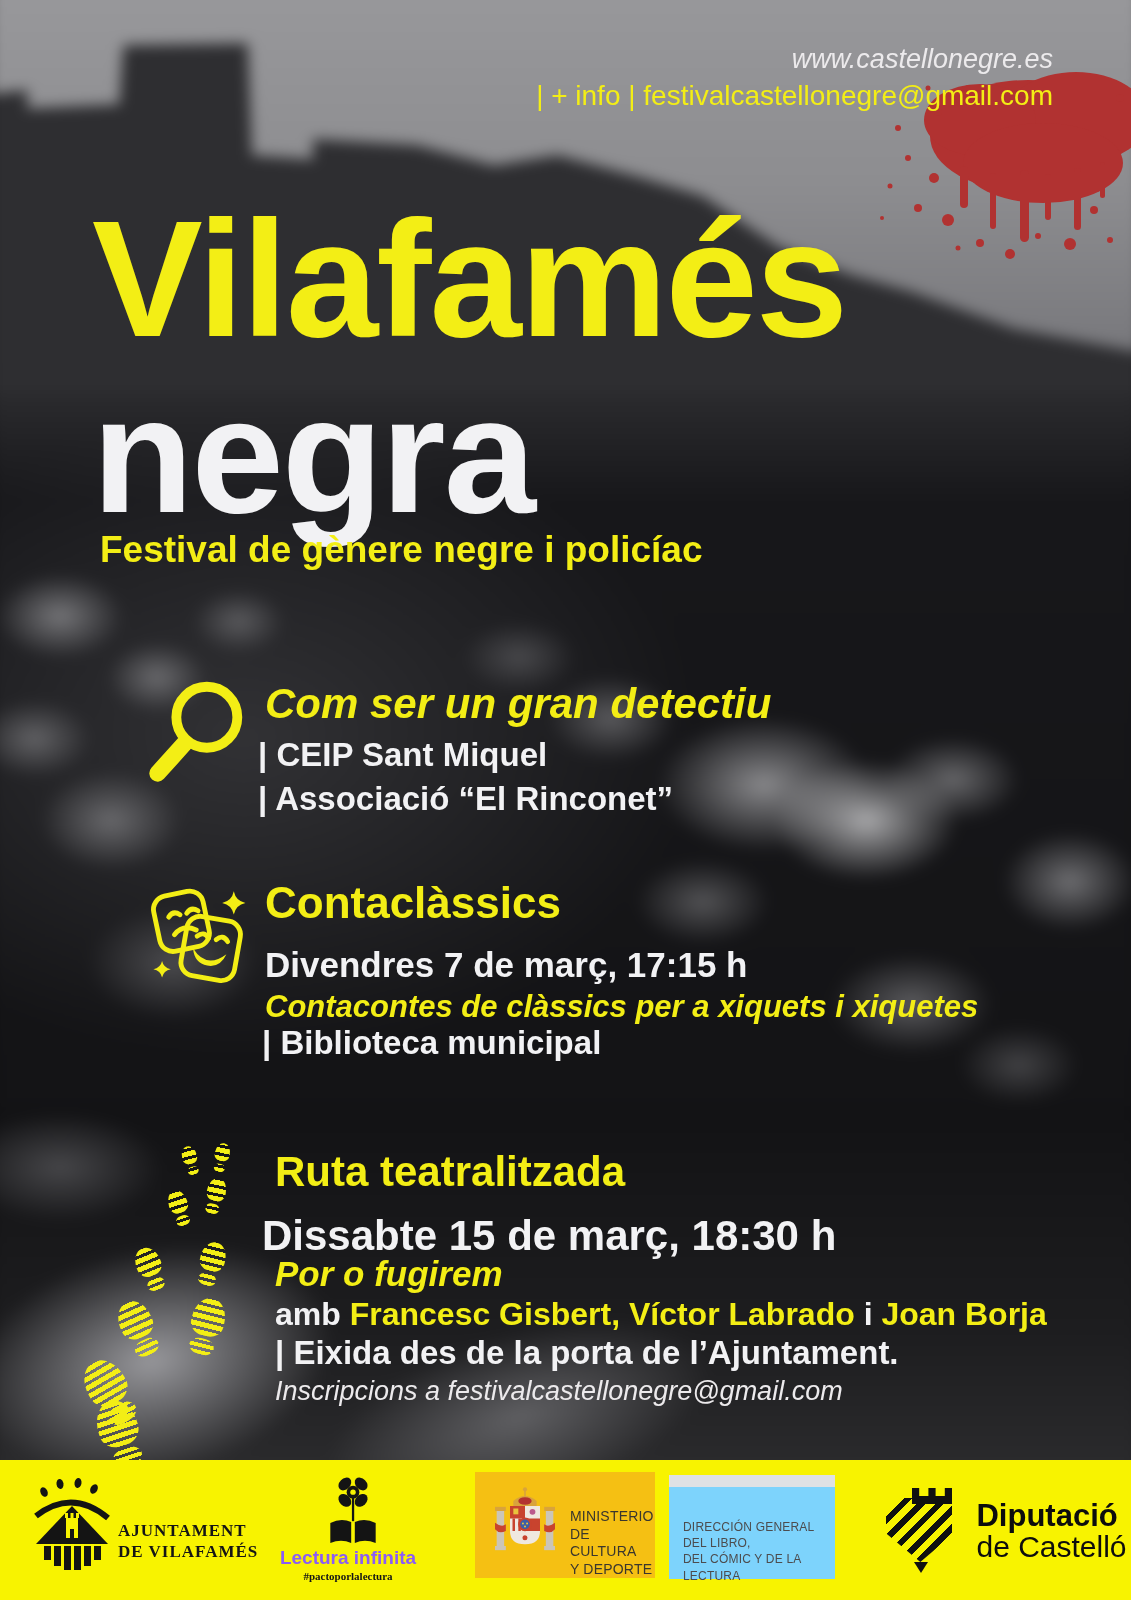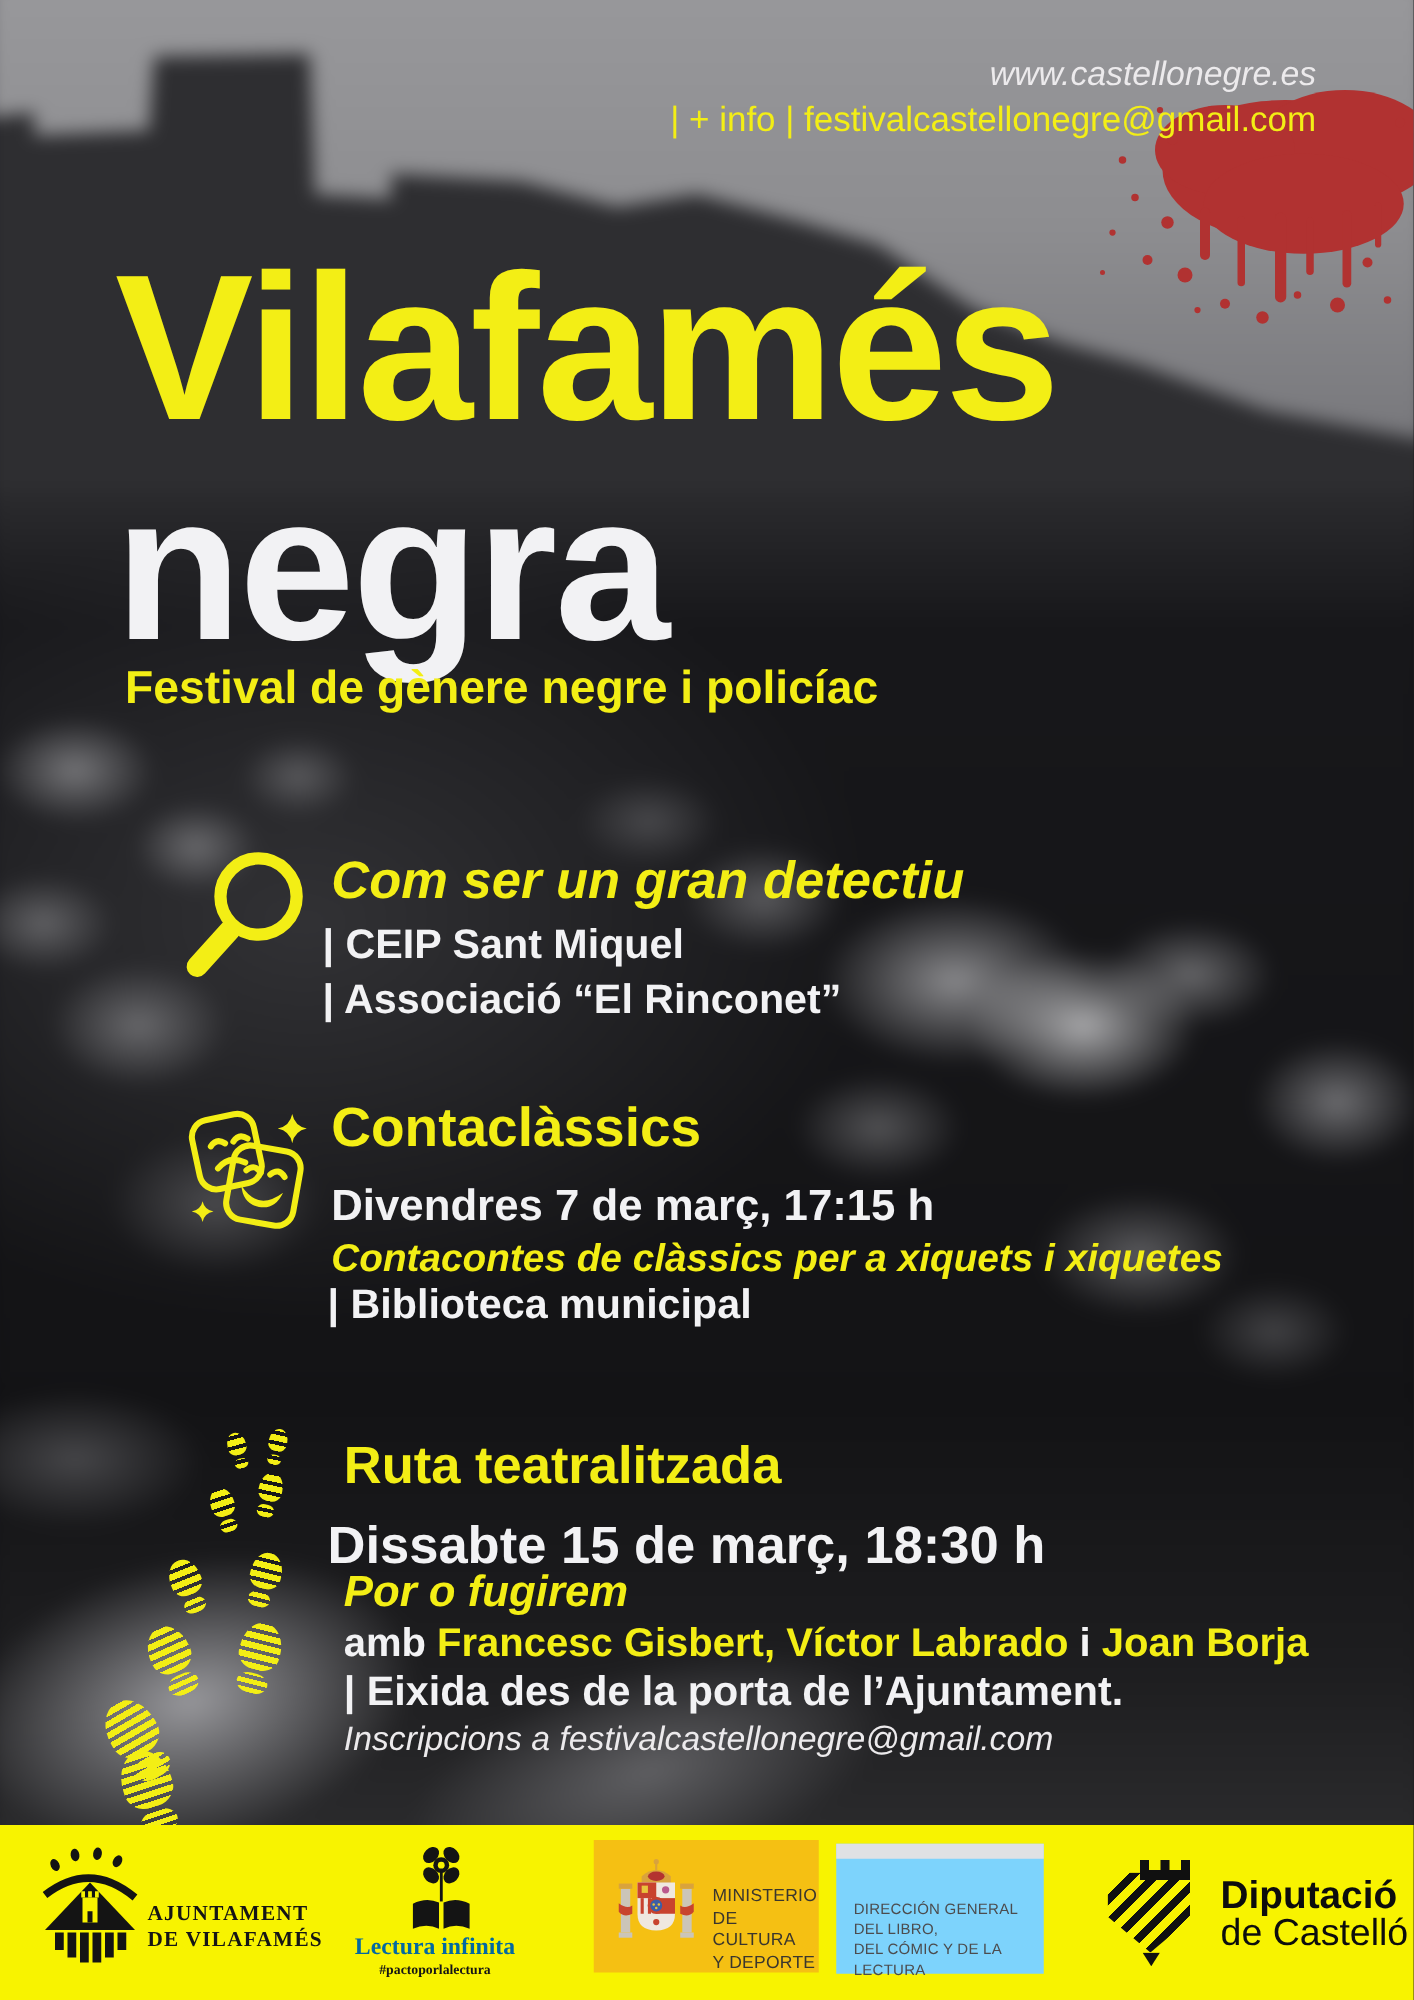--- a/index.html
+++ b/index.html
@@ -77,22 +77,22 @@
   .fp{position:absolute;}
   .fp .sole{background:repeating-linear-gradient(0deg,var(--accent-yellow) 0 5px,rgba(0,0,0,0) 5px 8px);
             border-radius:48% 48% 42% 42%/58% 58% 34% 34%;}
   .fp .heel{background:repeating-linear-gradient(0deg,var(--accent-yellow) 0 4px,rgba(0,0,0,0) 4px 7px);
             border-radius:42%/52%;margin-top:3px;}
   
   .footer{position:absolute;left:0;top:1460px;width:100%;height:140px;background:var(--footer-yellow);z-index:3;padding-left:28px;}
   .f-abs{position:absolute;}
   .aj-text{left:118px;top:60px;color:#151515;font-family:"Liberation Serif",serif;
            font-weight:700;font-size:17px;letter-spacing:1px;line-height:1.25;}
-  .lect-text{left:258px;top:88px;width:180px;text-align:center;color:#0369a1;
-             font-family:Liberation Serif, serif;font-weight:700;font-size:19px;line-height:1;}
+  .lect-text{left:258px;top:88px;width:180px;text-align:center;color:#8b5cf6;
+             font-family:Liberation Sans, sans-serif;font-weight:700;font-size:19px;line-height:1;}
   .lect-tag{left:258px;top:110px;width:180px;text-align:center;color:#151515;
             font-family:"Liberation Serif",serif;font-weight:700;font-size:11px;}
   .min-box{left:475px;top:12px;width:180px;height:106px;background:var(--ministerio-amber);}
   .min-text{left:95px;top:36px;color:#3a362e;font-size:14px;line-height:1.25;letter-spacing:.2px;}
   .dir-box{left:657px;top:15px;width:166px;height:104px;background:#7dd3fc;margin-left:12px;}
   .dir-strip{position:absolute;left:0;top:0;width:100%;height:12px;background:#dfe1e4;}
   .dir-text{left:14px;top:44px;color:#4c4c4e;font-size:12px;line-height:1.35;letter-spacing:.2px;}
   .dip{left:886px;top:28px;}
   .dip-icon{position:relative;width:72px;height:86px;display:inline-block;vertical-align:middle;}
   .dip-batt{position:absolute;left:26px;top:0;width:40px;height:16px;background:#101010;

